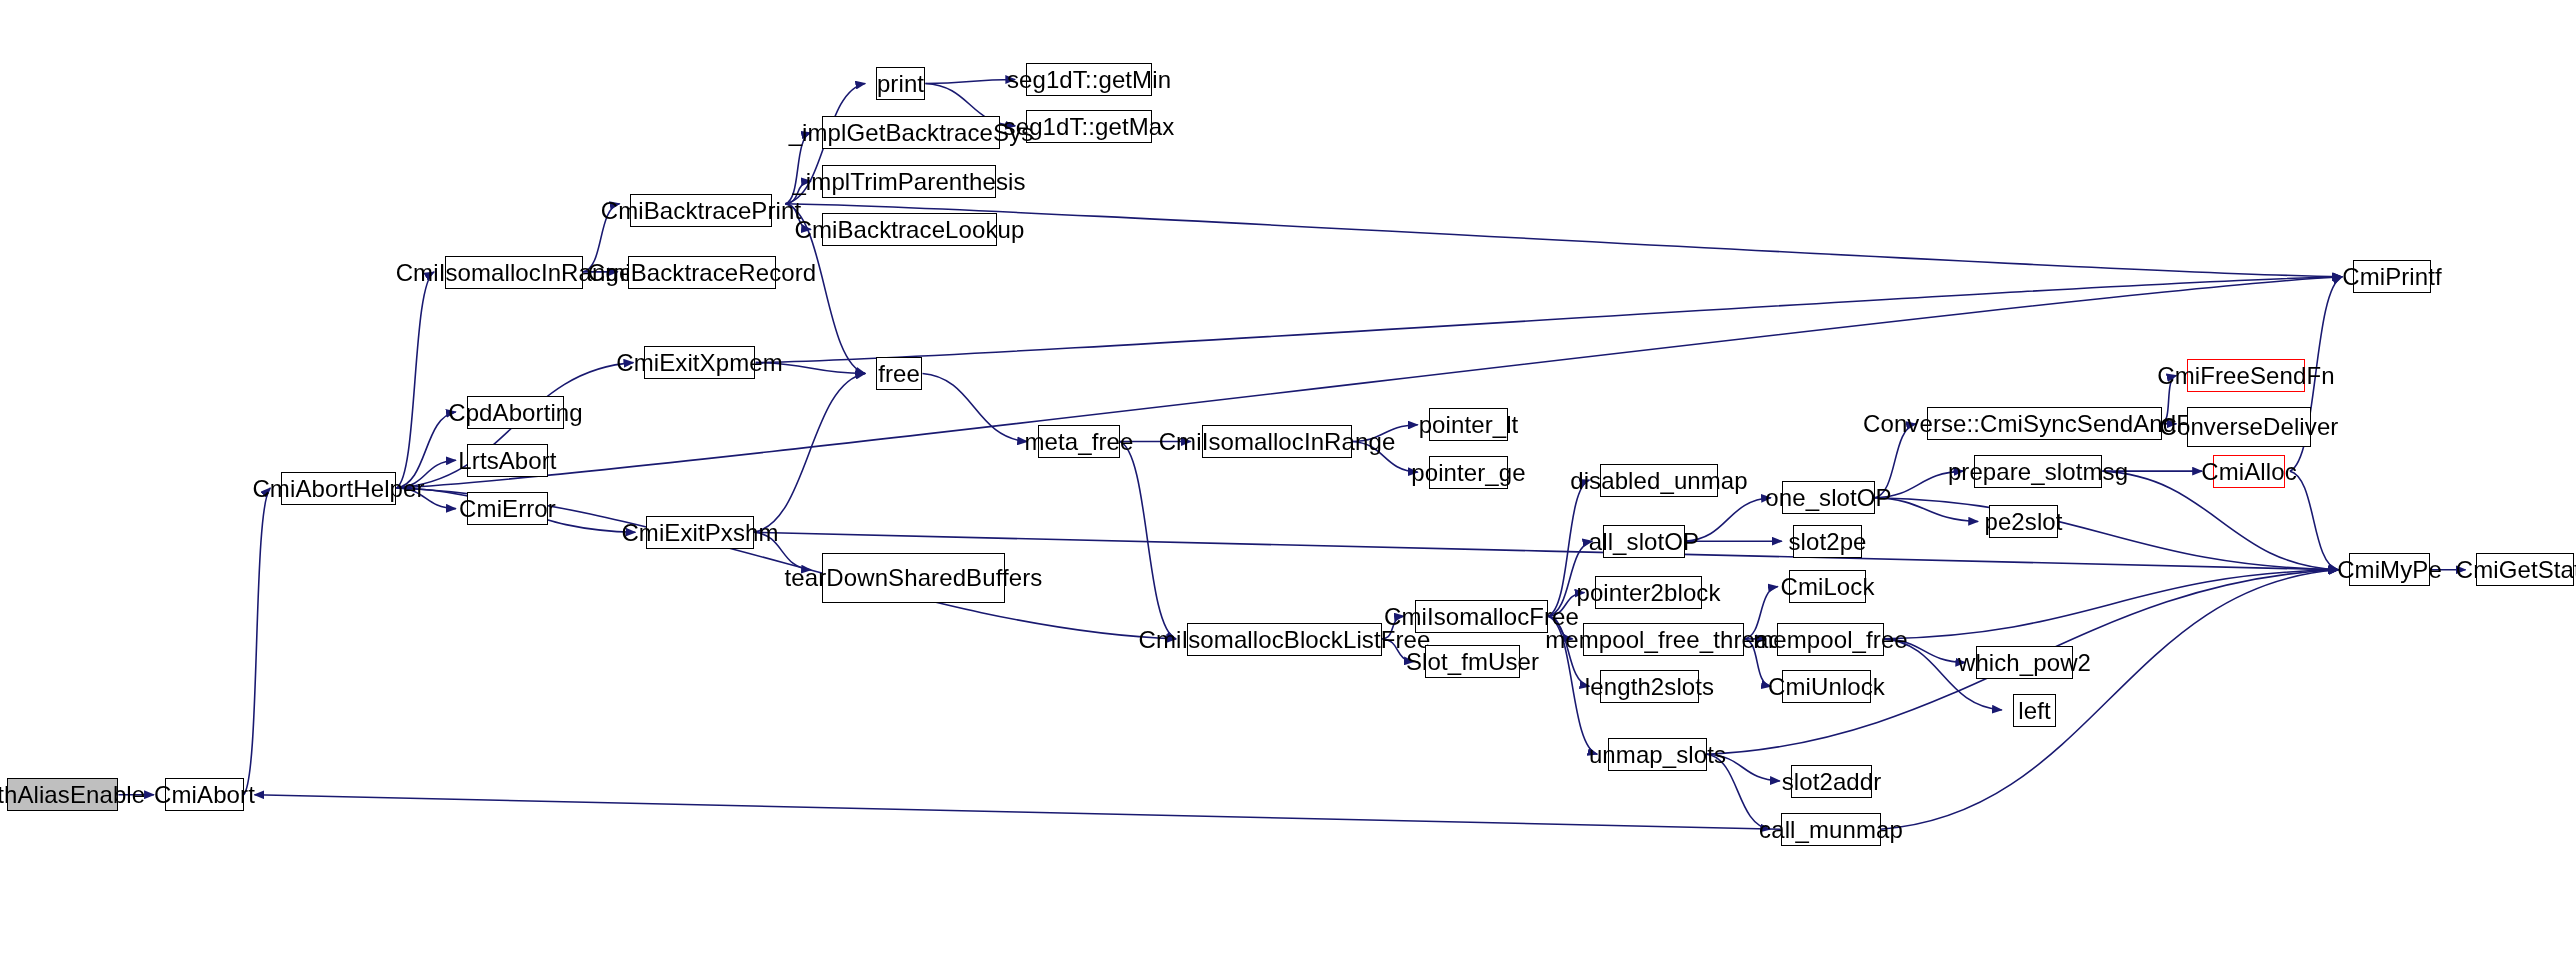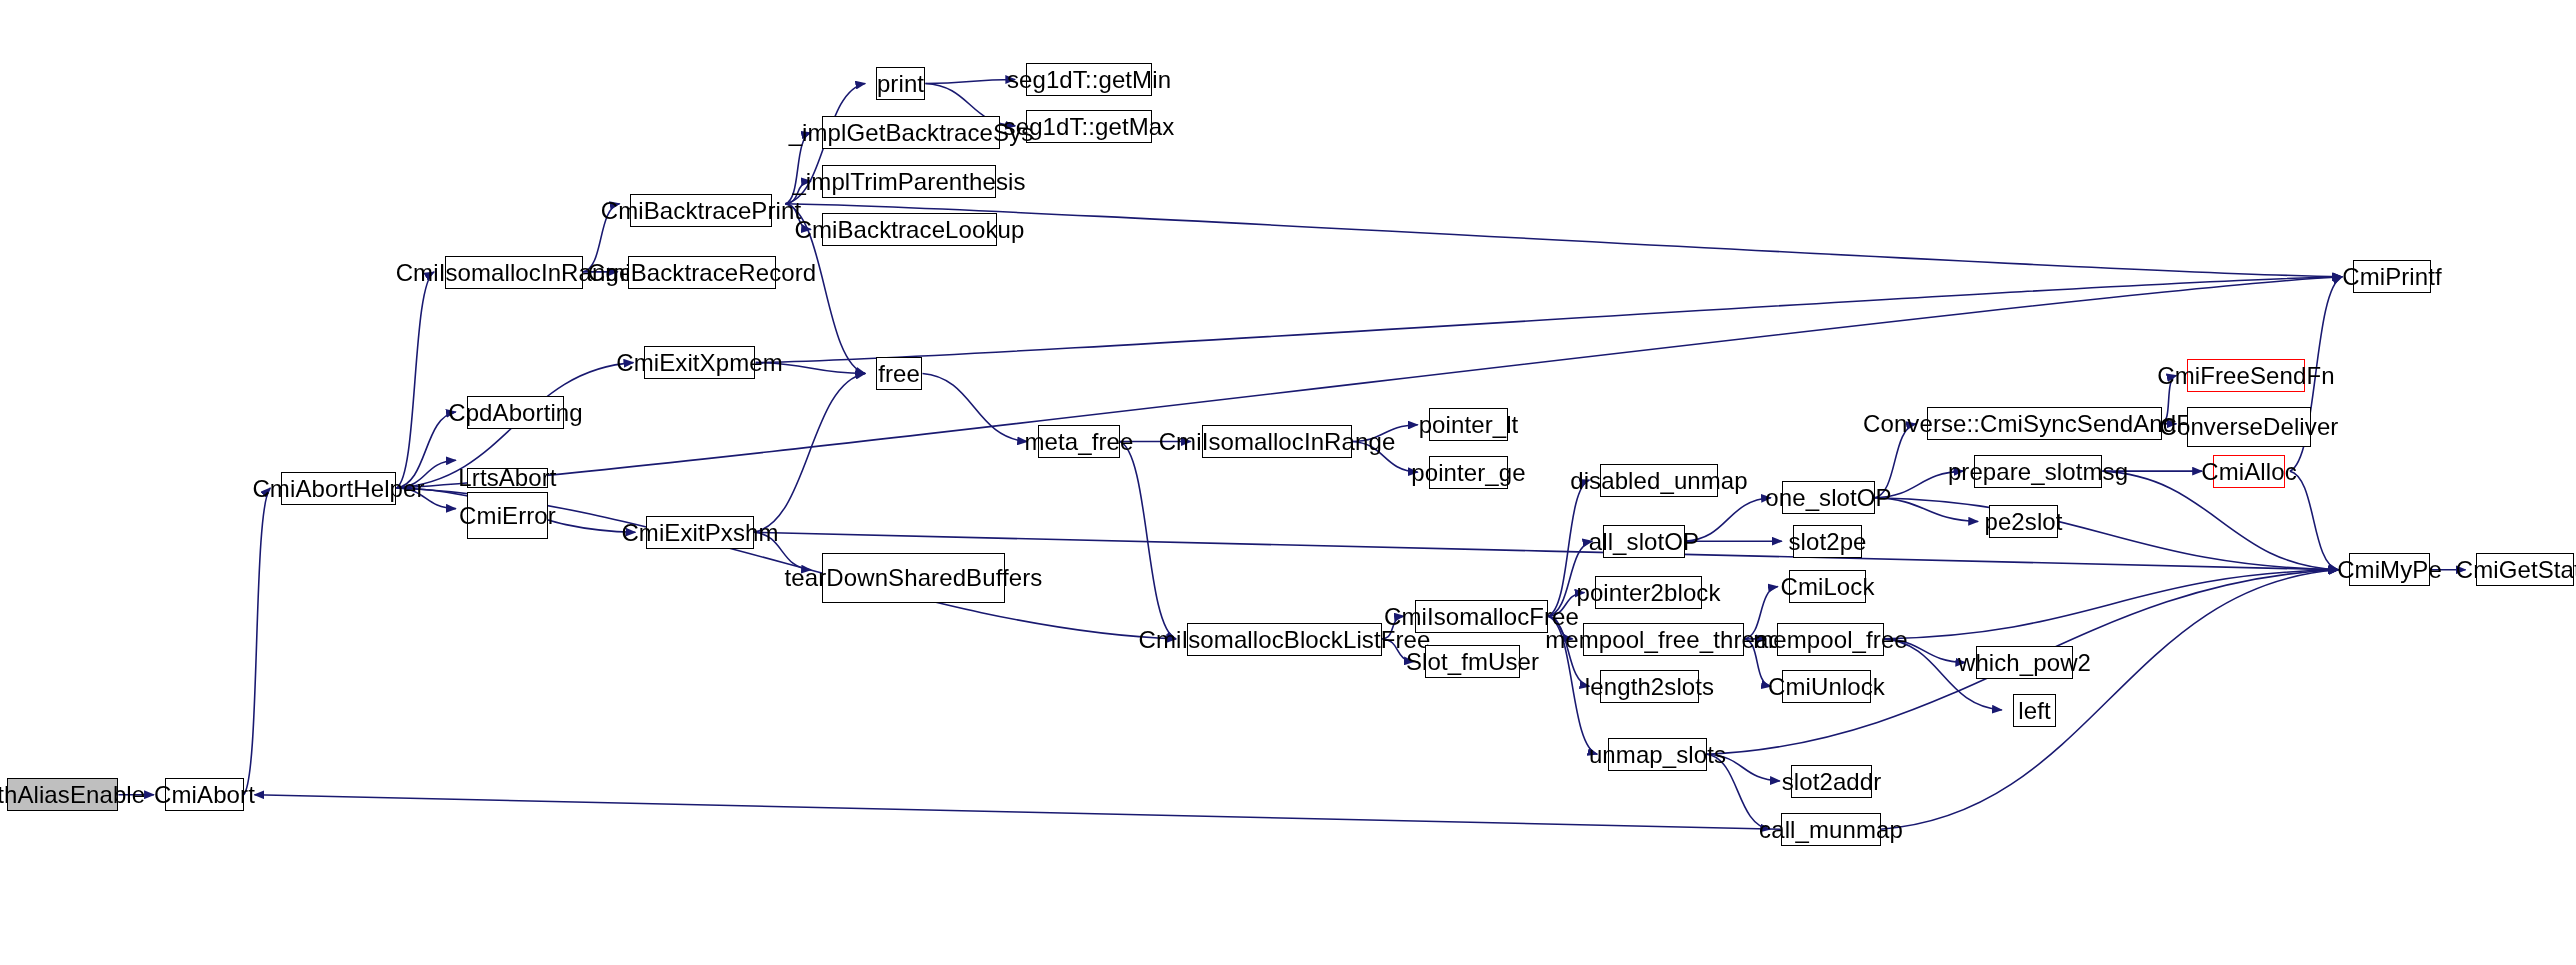--- a/index.html
+++ b/index.html
@@ -175,39 +175,39 @@
       </div>
       <div class="gnode" style="left: 1202px; top: 425px; width: 150px; height: 33px;">
         <span>CmiIsomallocInRange</span>
       </div>
       <div class="gnode" style="left: 1429px; top: 408px; width: 79px; height: 33px;">
         <span>pointer_lt</span>
       </div>
       <div class="gnode" style="left: 1429px; top: 456px; width: 79px; height: 33px;">
         <span>pointer_ge</span>
       </div>
-      <div class="gnode" style="left: 467px; top: 444px; width: 81px; height: 20px; margin-top: 24px;">
+      <div class="gnode" style="left: 467px; top: 444px; width: 81px; height: 33px;">
         <span>LrtsAbort</span>
       </div>
       <div class="gnode" style="left: 1974px; top: 455px; width: 128px; height: 33px;">
         <span>prepare_slotmsg</span>
       </div>
       <div class="gnode hl" style="left: 2213px; top: 455px; width: 72px; height: 33px;">
         <span>CmiAlloc</span>
       </div>
       <div class="gnode" style="left: 1600px; top: 464px; width: 118px; height: 33px;">
         <span>disabled_unmap</span>
       </div>
       <div class="gnode" style="left: 1782px; top: 481px; width: 93px; height: 33px;">
         <span>one_slotOP</span>
       </div>
       <div class="gnode" style="left: 281px; top: 472px; width: 115px; height: 33px;">
         <span>CmiAbortHelper</span>
       </div>
-      <div class="gnode" style="left: 467px; top: 492px; width: 81px; height: 47px;">
+      <div class="gnode" style="left: 467px; top: 492px; width: 81px; height: 33px;">
         <span>CmiError</span>
       </div>
       <div class="gnode" style="left: 1989px; top: 505px; width: 69px; height: 33px;">
         <span>pe2slot</span>
       </div>
       <div class="gnode" style="left: 1603px; top: 525px; width: 82px; height: 33px;">
         <span>all_slotOP</span>
       </div>
       <div class="gnode" style="left: 1793px; top: 525px; width: 69px; height: 33px;">
         <span>slot2pe</span>

